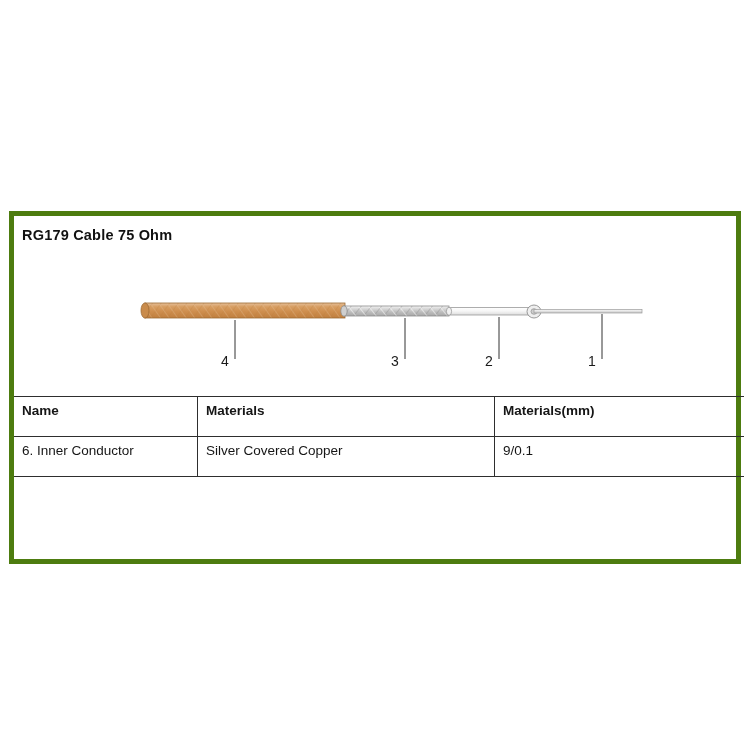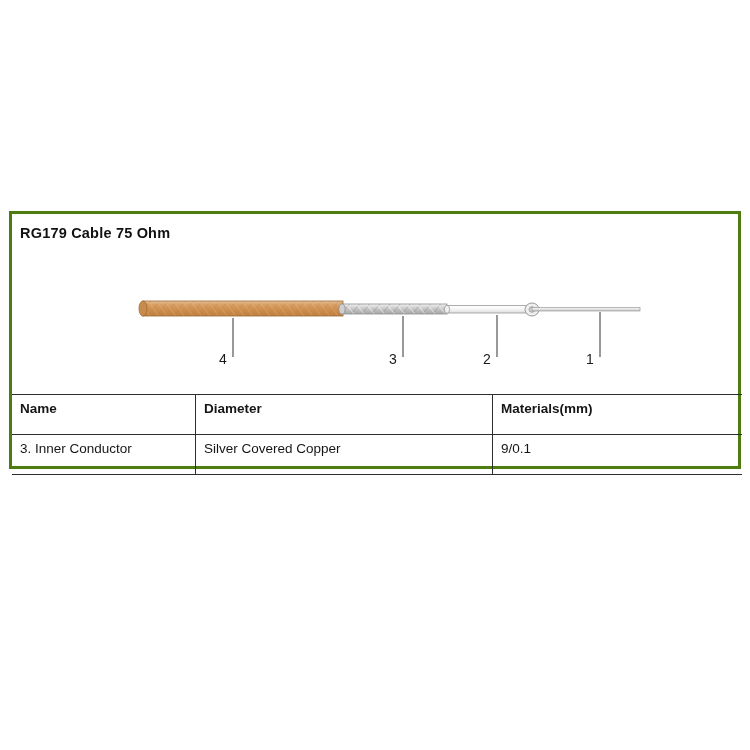--- a/index.html
+++ b/index.html
@@ -23,22 +23,22 @@
     height: 750px;
     background: #ffffff;
   }
 
   
   .card {
     position: absolute;
     left: 9px;
     top: 211px;
     width: 732px;
-    height: 258px;
-    border: 3px solid #4d7c0f;
+    height: 353px;
+    border: 5px solid #4d7c0f;
     box-sizing: border-box;
     background: #ffffff;
   }
 
   .card-title {
     position: absolute;
     left: 8px;
     top: 11px;
     font-size: 14.5px;
     font-weight: bold;
@@ -189,27 +189,27 @@
       <div class="callout-num" style="left:568px; top:97px;">1</div>
       <div class="callout-num" style="left:465px; top:97px;">2</div>
       <div class="callout-num" style="left:371px; top:97px;">3</div>
       <div class="callout-num" style="left:201px; top:97px;">4</div>
     </div>
 
     <table class="spec-table">
       <thead>
         <tr>
           <th>Name</th>
-          <th>Diameter</th>
+          <th>Materials</th>
           <th>Materials(mm)</th>
         </tr>
       </thead>
       <tbody>
         <tr>
-          <td>3. Inner Conductor</td>
+          <td>6. Inner Conductor</td>
           <td>Silver Covered Copper</td>
           <td>9/0.1</td>
         </tr>
       </tbody>
     </table>
 
   </div>
 </div>
 
 </body></html>

